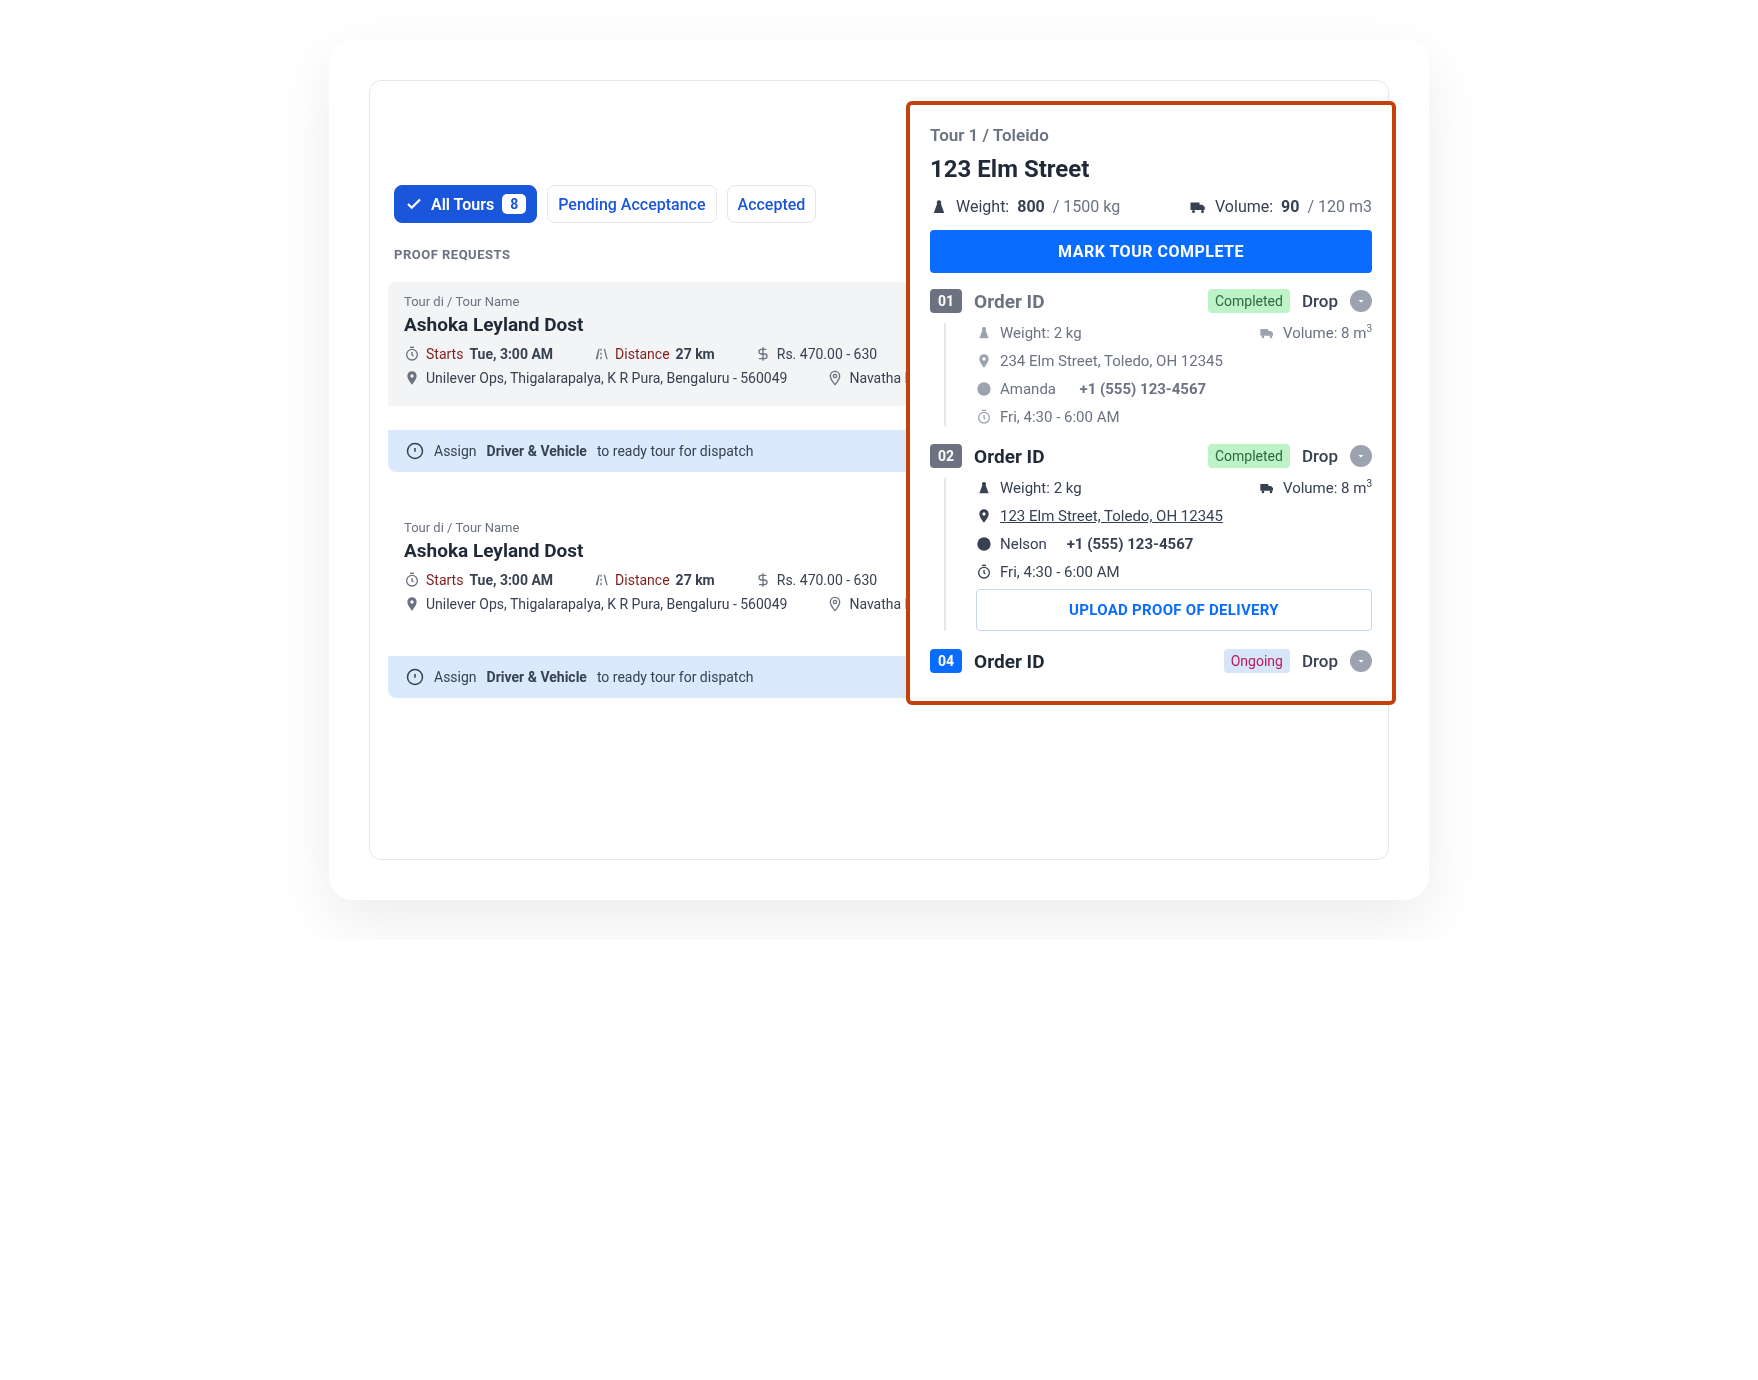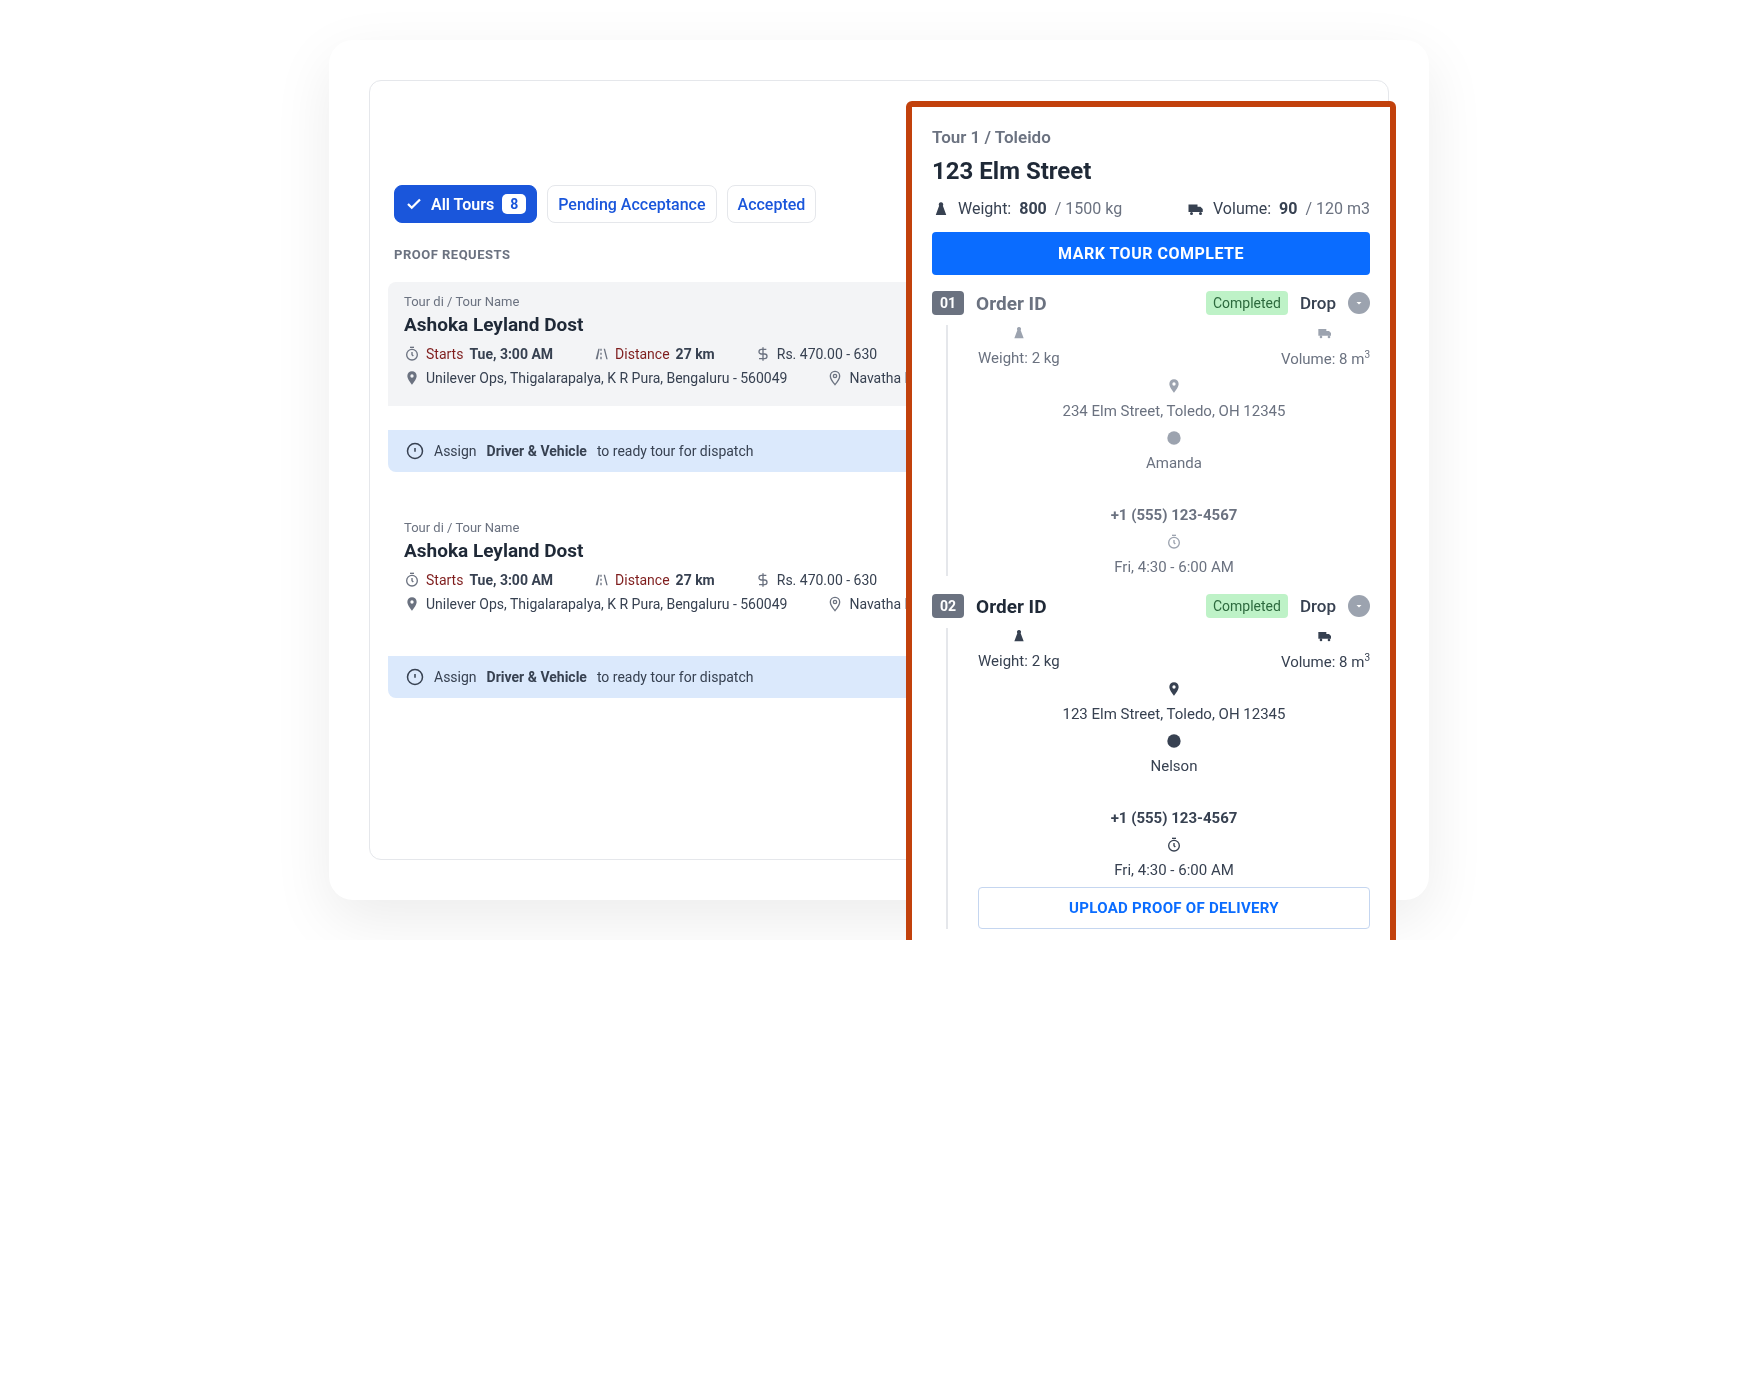--- a/index.html
+++ b/index.html
@@ -23,21 +23,21 @@
     .tour-info-row { display: flex; gap: 40px; flex-wrap: wrap; margin-bottom: 8px; }
     .tour-info-item { display: flex; align-items: center; gap: 6px; font-size: 14px; color: #374151; }
     .tour-info-item .icon { width: 16px; height: 16px; color: #6b7280; flex-shrink: 0; }
     .tour-info-item .light { color: #7f1d1d; }
     .tour-info-item .bold { font-weight: 700; }
     
     .assign-bar { background: #dbe9fc; padding: 12px 18px; display: flex; align-items: center; gap: 10px; font-size: 14px; color: #374151; border-radius: 0 0 8px 8px; margin: 0 18px; }
     .assign-bar .icon { width: 18px; height: 18px; }
     .assign-bar .bold { font-weight: 700; }
     
-    .detail-panel { position: absolute; top: 20px; right: -8px; width: 490px; background: #fff; border: 6px solid #c2410c; border-radius: 6px; padding: 20px 20px 28px 20px; z-index: 10; }
+    .detail-panel { position: absolute; top: 20px; right: -8px; width: 490px; background: #fff; border: 4px solid #c2410c; border-radius: 6px; padding: 20px 20px 28px 20px; z-index: 10; }
     .breadcrumb { font-size: 17px; color: #6b7280; font-weight: 600; margin-bottom: 10px; }
     .detail-title { font-size: 24px; font-weight: 700; color: #1f2937; margin-bottom: 14px; }
     .metrics-row { display: flex; justify-content: space-between; margin-bottom: 14px; }
     .metric { display: flex; align-items: center; gap: 8px; font-size: 16px; color: #374151; }
     .metric .icon { width: 18px; height: 18px; color: #374151; }
     .metric .bold { font-weight: 700; }
     .metric .light { color: #6b7280; }
     
     .primary-btn { width: 100%; background: #0a6cff; color: #ffffff; border: none; padding: 12px; font-size: 16px; font-weight: 700; letter-spacing: 0.5px; border-radius: 4px; cursor: pointer; margin-bottom: 16px; }
     
@@ -50,21 +50,21 @@
     .status-badge.completed { background: #bef2c7; color: #2d6a3e; }
     .status-badge.ongoing { background: #d6e5f9; color: #be185d; }
     .drop-label { font-size: 17px; font-weight: 500; color: #374151; }
     .expand-btn { width: 22px; height: 22px; background: #9ca3af; border-radius: 50%; display: flex; align-items: center; justify-content: center; cursor: pointer; }
     .expand-btn svg { width: 12px; height: 12px; fill: #fff; }
     
     .order-details { padding-left: 46px; margin-bottom: 18px; position: relative; }
     .order-details::before { content: ''; position: absolute; left: 14px; top: 0; bottom: 0; width: 2px; background: #e5e7eb; }
     .order-details.muted { color: #9ca3af; }
     .order-detail-row { display: flex; gap: 40px; margin-bottom: 10px; }
-    .order-detail-item { display: flex; align-items: center; gap: 8px; font-size: 15px; flex-direction: column; }
+    .order-detail-item { display: flex; align-items: center; gap: 8px; font-size: 15px; }
     .order-detail-item .icon { width: 16px; height: 16px; flex-shrink: 0; }
     .order-detail-item .muted-text { color: #6b7280; }
     .order-detail-item.active-text { color: #374151; }
     .order-detail-item .phone { font-weight: 700; text-align: center; }
     sup { font-size: 10px; }
     
     .secondary-btn { width: 100%; background: #fff; color: #0a6cff; border: 1px solid #c5d6f0; padding: 11px; font-size: 15px; font-weight: 700; letter-spacing: 0.3px; border-radius: 4px; cursor: pointer; margin-top: 8px; }
   </style>
 </head>
 <body>
@@ -289,21 +289,21 @@
               </svg>
               <span>Weight: 2 kg</span>
             </div>
           <div class="order-detail-item active-text" style="margin-left:auto;">
               <svg class="icon" viewBox="0 0 24 24" fill="currentColor">
                 <path d="M2 6h12v10H2zm12 3h4l3 3v4h-7zM6 20a2 2 0 1 0 0-4 2 2 0 0 0 0 4zm12 0a2 2 0 1 0 0-4 2 2 0 0 0 0 4z"></path>
               </svg>
               <span><span>Volume: 8 m</span><sup>3</sup></span>
             </div>
         </div>
-        <div class="order-detail-item active-text" style="margin-bottom:10px;">
+        <div class="order-detail-item active-text" style="margin-bottom:10px;text-decoration:underline;">
             <svg class="icon" viewBox="0 0 24 24" fill="currentColor">
               <path d="M12 2C8 2 5 5 5 9c0 5 7 13 7 13s7-8 7-13c0-4-3-7-7-7zm0 9.5a2.5 2.5 0 1 1 0-5 2.5 2.5 0 0 1 0 5z"></path>
             </svg>
             <span>123 Elm Street, Toledo, OH 12345</span>
           </div>
         <div class="order-detail-item active-text" style="margin-bottom:10px;"><svg class="icon" viewBox="0 0 24 24" fill="currentColor">
               <circle cx="12" cy="12" r="10"></circle>
             </svg><span>Nelson</span>&nbsp;<span class="phone">+1 (555) 123-4567</span></div>
         <div class="order-detail-item active-text">
             <svg class="icon" viewBox="0 0 24 24" fill="none" stroke="currentColor" stroke-width="2">

